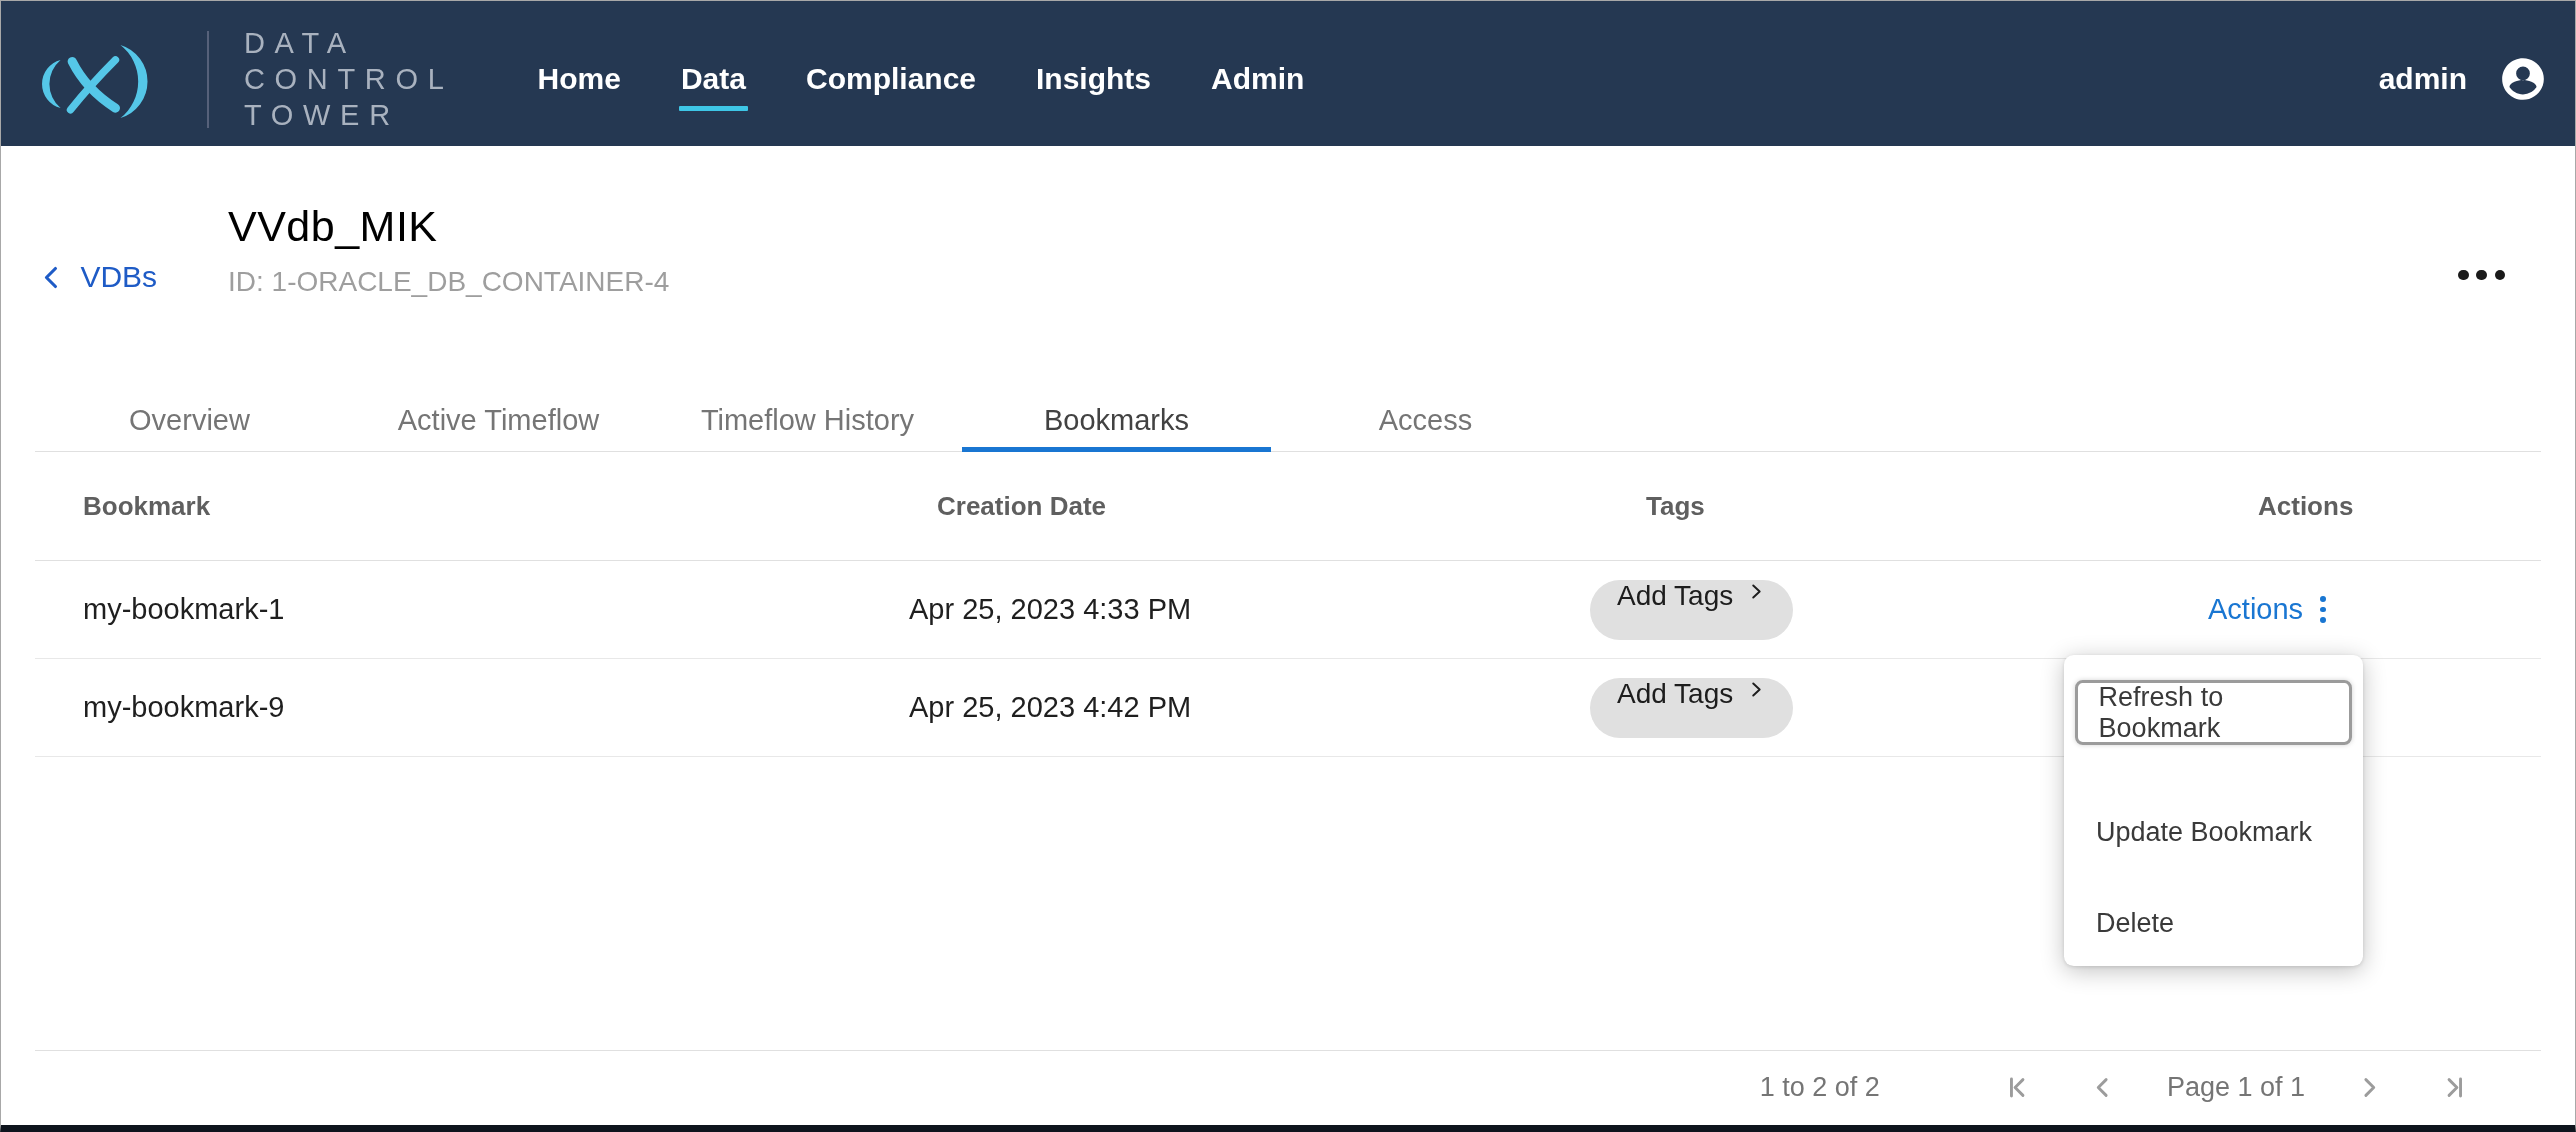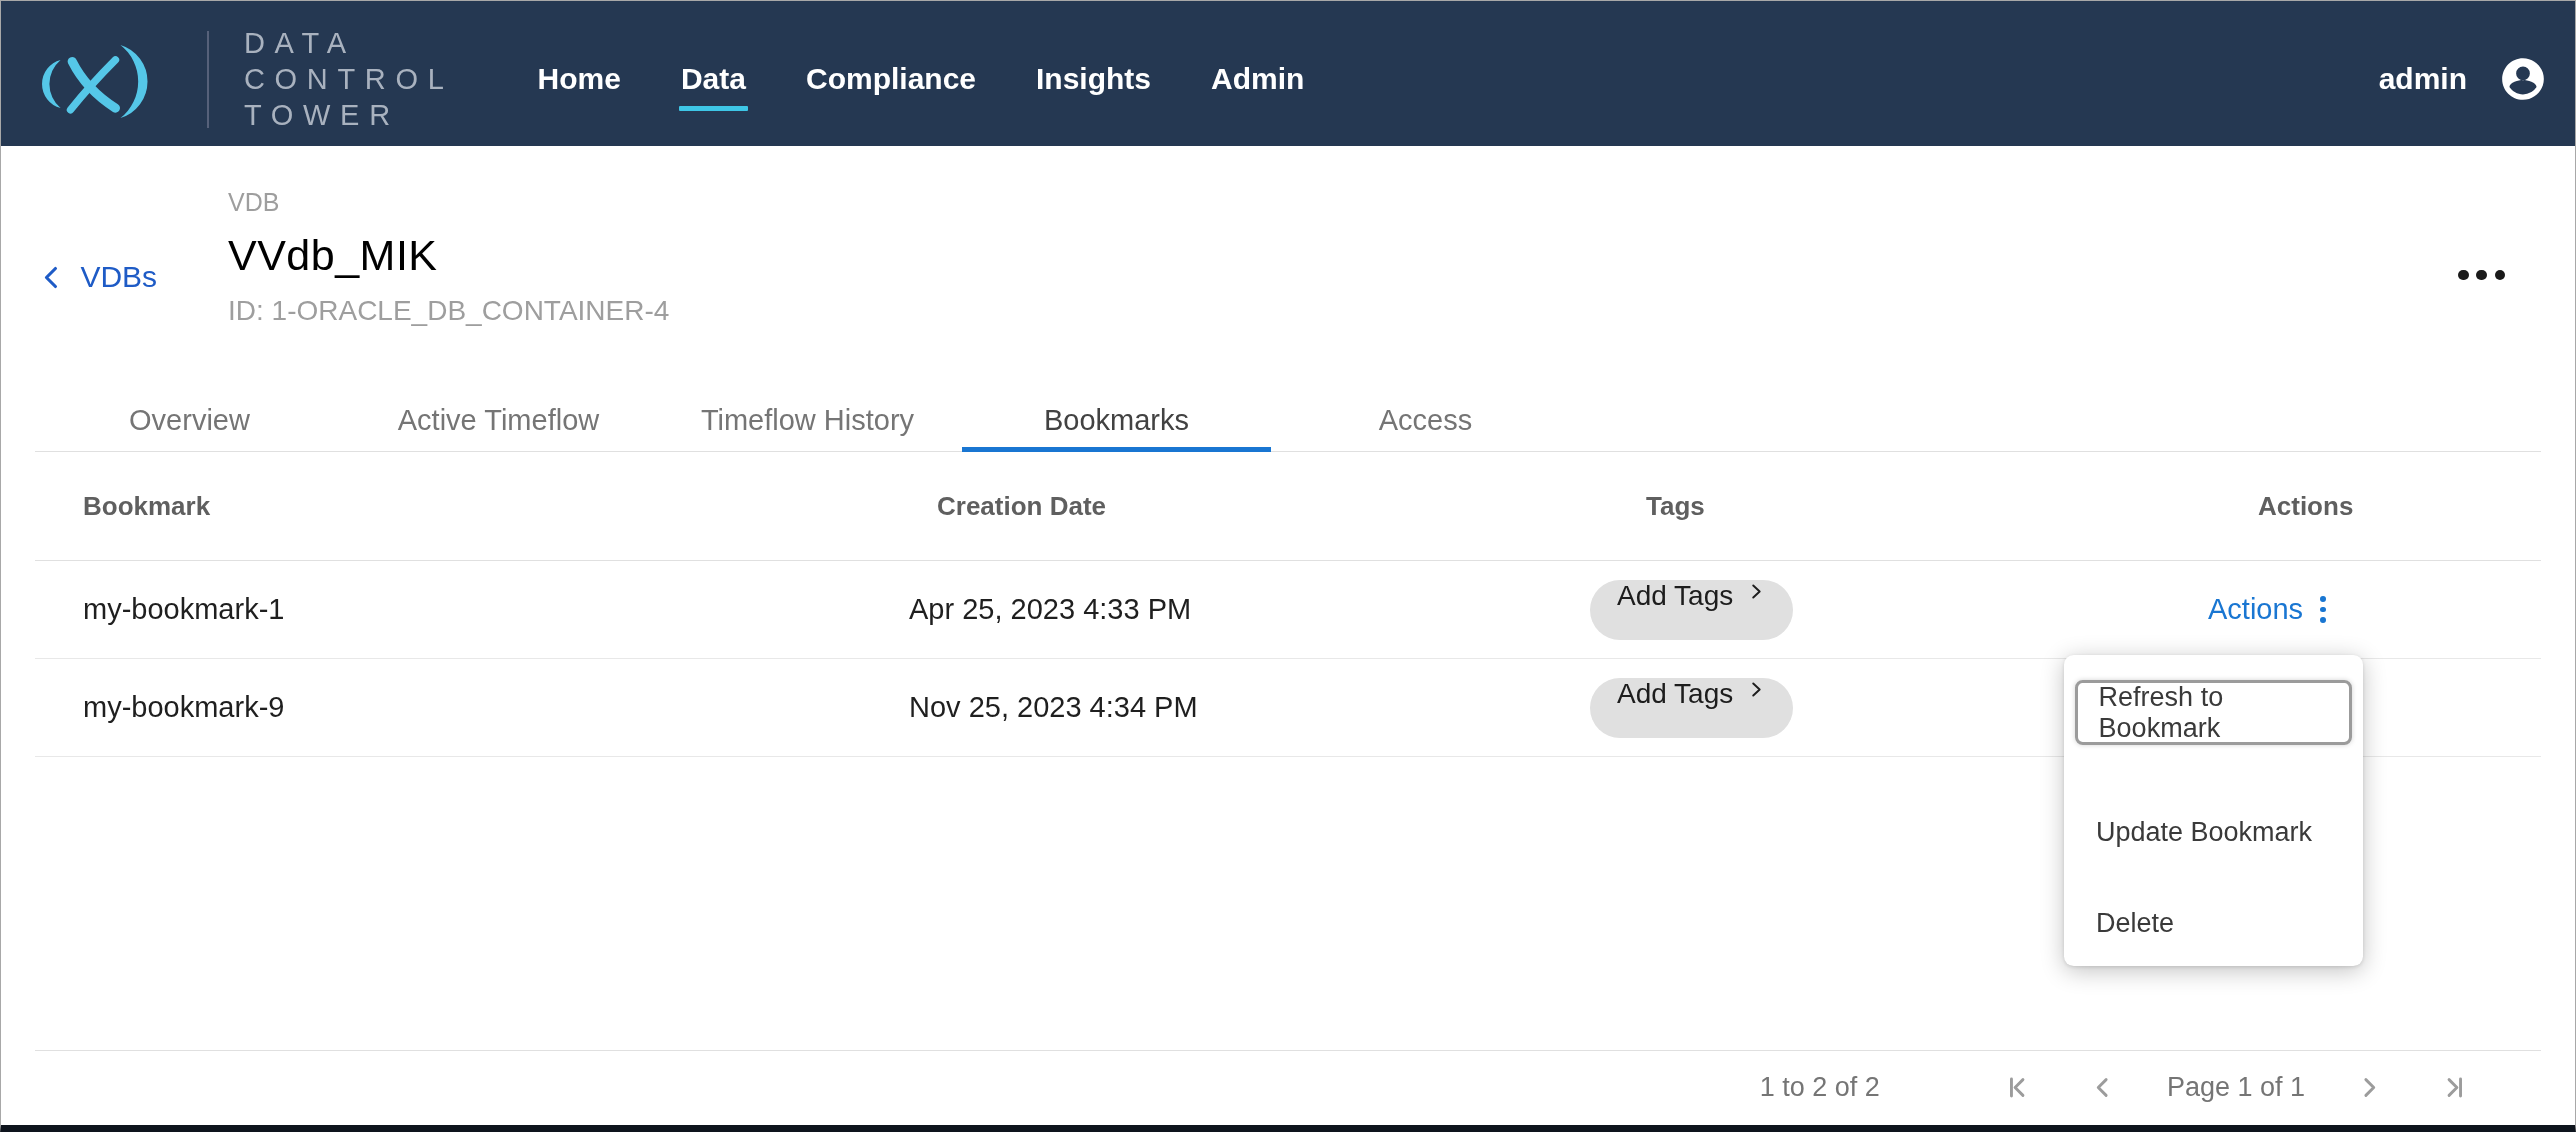--- a/index.html
+++ b/index.html
@@ -109,21 +109,20 @@
 
   <section class="page-header">
     <div class="back-link">
       <svg width="27" height="31" viewBox="0 0 24 24">
         <path d="M15.5 4 L7.5 12 L15.5 20" stroke="#1e5bc6" stroke-width="2.8" fill="none" stroke-linecap="round" stroke-linejoin="round"></path>
       </svg>
       <span class="label">VDBs</span>
     </div>
 
     <div class="title-block">
-      <div class="entity-label">VDB</div>
       <div class="page-title">VVdb_MIK</div>
       <div class="entity-id">ID: 1-ORACLE_DB_CONTAINER-4</div>
     </div>
 
     <div class="overflow-btn" title="">
       <i></i>
         <i></i>
         <i></i>
     </div>
   </section>
@@ -162,21 +161,21 @@
               <i></i>
               <i></i>
               <i></i>
             </span>
         </span>
       </div>
     </div>
 
     <div class="trow tbody-row">
       <div class="cell col-first">my-bookmark-9</div>
-      <div class="cell">Nov 25, 2023 4:34 PM</div>
+      <div class="cell">Apr 25, 2023 4:42 PM</div>
       <div class="cell">
         <button class="addtags-btn">
           <span>Add Tags</span>
           <svg width="19.3" height="23" viewBox="0 0 24 24">
             <path d="M9 4.5 L17 12 L9 19.5" stroke="#1d1d1d" stroke-width="2.4" fill="none" stroke-linecap="round" stroke-linejoin="round"></path>
           </svg>
         </button>
       </div>
       <div class="cell actions-cell">
         <span class="actions-link">

